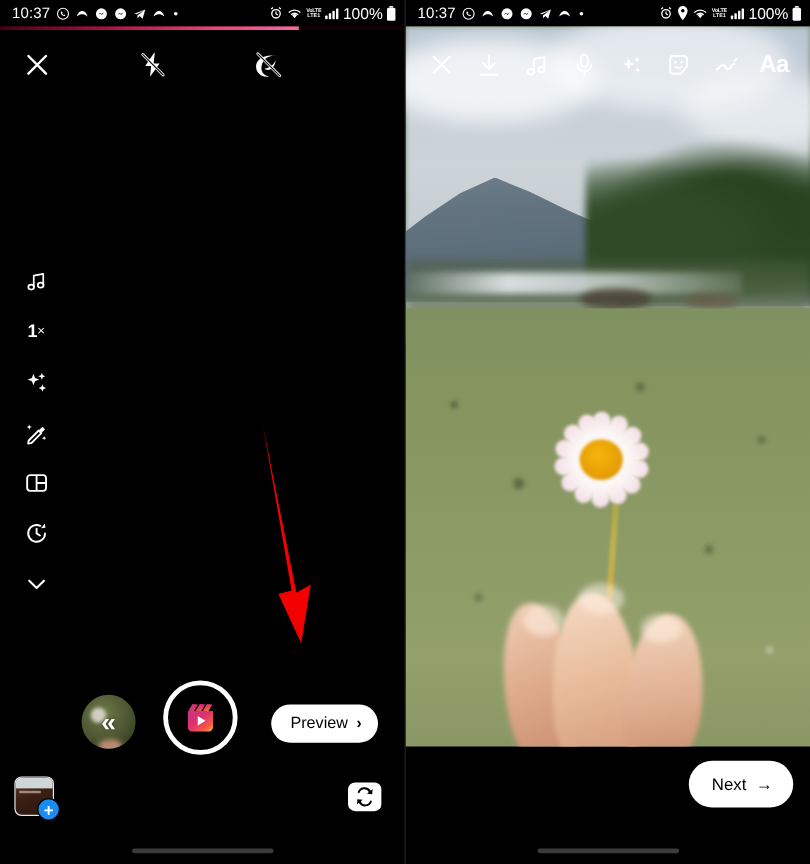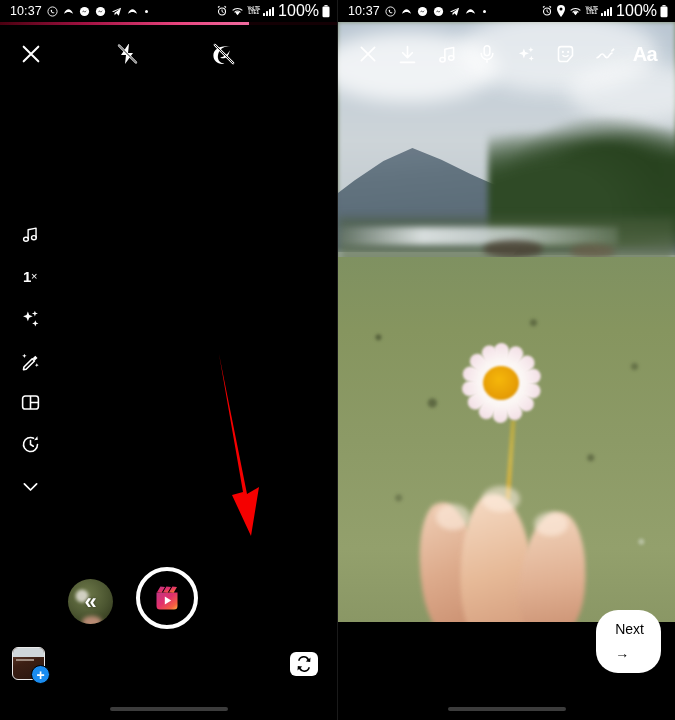--- a/index.html
+++ b/index.html
@@ -20,21 +20,21 @@
     position: absolute; top:0; left:0; right:0; height: 22px;
     display:flex; align-items:center; justify-content:space-between;
     padding: 0 7px 0 10px;
     color:#fff; font-size: 12.5px; z-index: 30;
   }
   .sb-left { display:flex; align-items:center; gap:5px; }
   .sb-right { display:flex; align-items:center; gap:3px; }
   .sb-time { font-size:12.5px; letter-spacing:.1px; }
   .sb-ico { display:inline-flex; align-items:center; justify-content:center; }
   .sb-dot { width:3px; height:3px; border-radius:50%; background:#fff; display:inline-block; margin:0 2px; }
-  .sb-pct { font-size:16px; margin-left:1px; }
+  .sb-pct { font-size:13px; margin-left:1px; }
   .sb-volte { display:flex; flex-direction:column; align-items:center; line-height:1; font-size:4.5px; font-weight:bold; }
   .sb-volte span:first-child{ letter-spacing:-.2px;}
   .bars { display:flex; align-items:flex-end; gap:1px; height:10px; }
   .bars i { width:2px; background:#fff; display:block; border-radius:.5px;}
   .bars i:nth-child(1){height:3px;} .bars i:nth-child(2){height:5px;}
   .bars i:nth-child(3){height:7px;} .bars i:nth-child(4){height:9px;}
 
   
   .progress-track { position:absolute; top:22px; left:0; width:100%; height:3px; background:#140004; z-index:29; }
   .progress-fill { height:100%; background: linear-gradient(90deg, #4a0010 0%, #a31243 35%, #e8457f 72%, #f06ca0 100%); }
@@ -207,21 +207,21 @@
   .nail { position:absolute; border-radius:50%; background: rgba(255,240,228,.55); filter: blur(2.5px); }
   .n1 { left:38px; bottom:132px; width:34px; height:26px; }
   .n2 { left:84px; bottom:150px; width:38px; height:26px; }
   .n3 { left:136px; bottom:126px; width:34px; height:24px; }
 
   
   .next-btn {
     position:absolute; right:14px; bottom:47px; z-index:24;
     background:#fff; color:#000; border-radius:22px;
     padding: 11px 17px 12px 19px; font-size:14px;
-    display:flex; align-items:flex-start; gap:8px;flex-direction:column;
+    display:flex; align-items:flex-start; gap:8px;
   }
   .next-btn .arr { font-size:14px; }
 
   
   .arrow { position:absolute; z-index:40; pointer-events:none; }
   .arrow-left { left:215px; top:352px; }
 </style>
 </head>
 <body>
 
@@ -394,20 +394,24 @@
                   <stop offset="100%" stop-color="#fcaf45"></stop>
               </linearGradient>
             </defs>
             <path d="M3.5 8.5h21v13.5a3.5 3.5 0 01-3.5 3.5H7a3.5 3.5 0 01-3.5-3.5z" fill="url(#rg)"></path>
             <path d="M4 8.2L7.4 2.6l4.6.5-3.4 5.6zM10 8.2l3.4-5.6 4.6.5-3.4 5.6zM16 8.2l3.4-5.6 4.6.5-3.4 5.6z" fill="url(#rg)"></path>
             <path d="M11.8 12.6l6.4 4-6.4 4z" fill="#fff"></path>
           </svg>
         </span>
       </div>
 
+      <div class="preview-btn">
+        <span>Preview</span>
+        <span class="arr">›</span>
+      </div>
     </div>
 
     <div class="bottomrow">
       <div class="gallery-thumb">
         <span class="gt-top"></span>
         <span class="gt-line"></span>
       </div>
       <div class="plus-badge">+</div>
       <div class="flip-btn">
         <svg width="28" height="26" viewBox="0 0 28 26">

